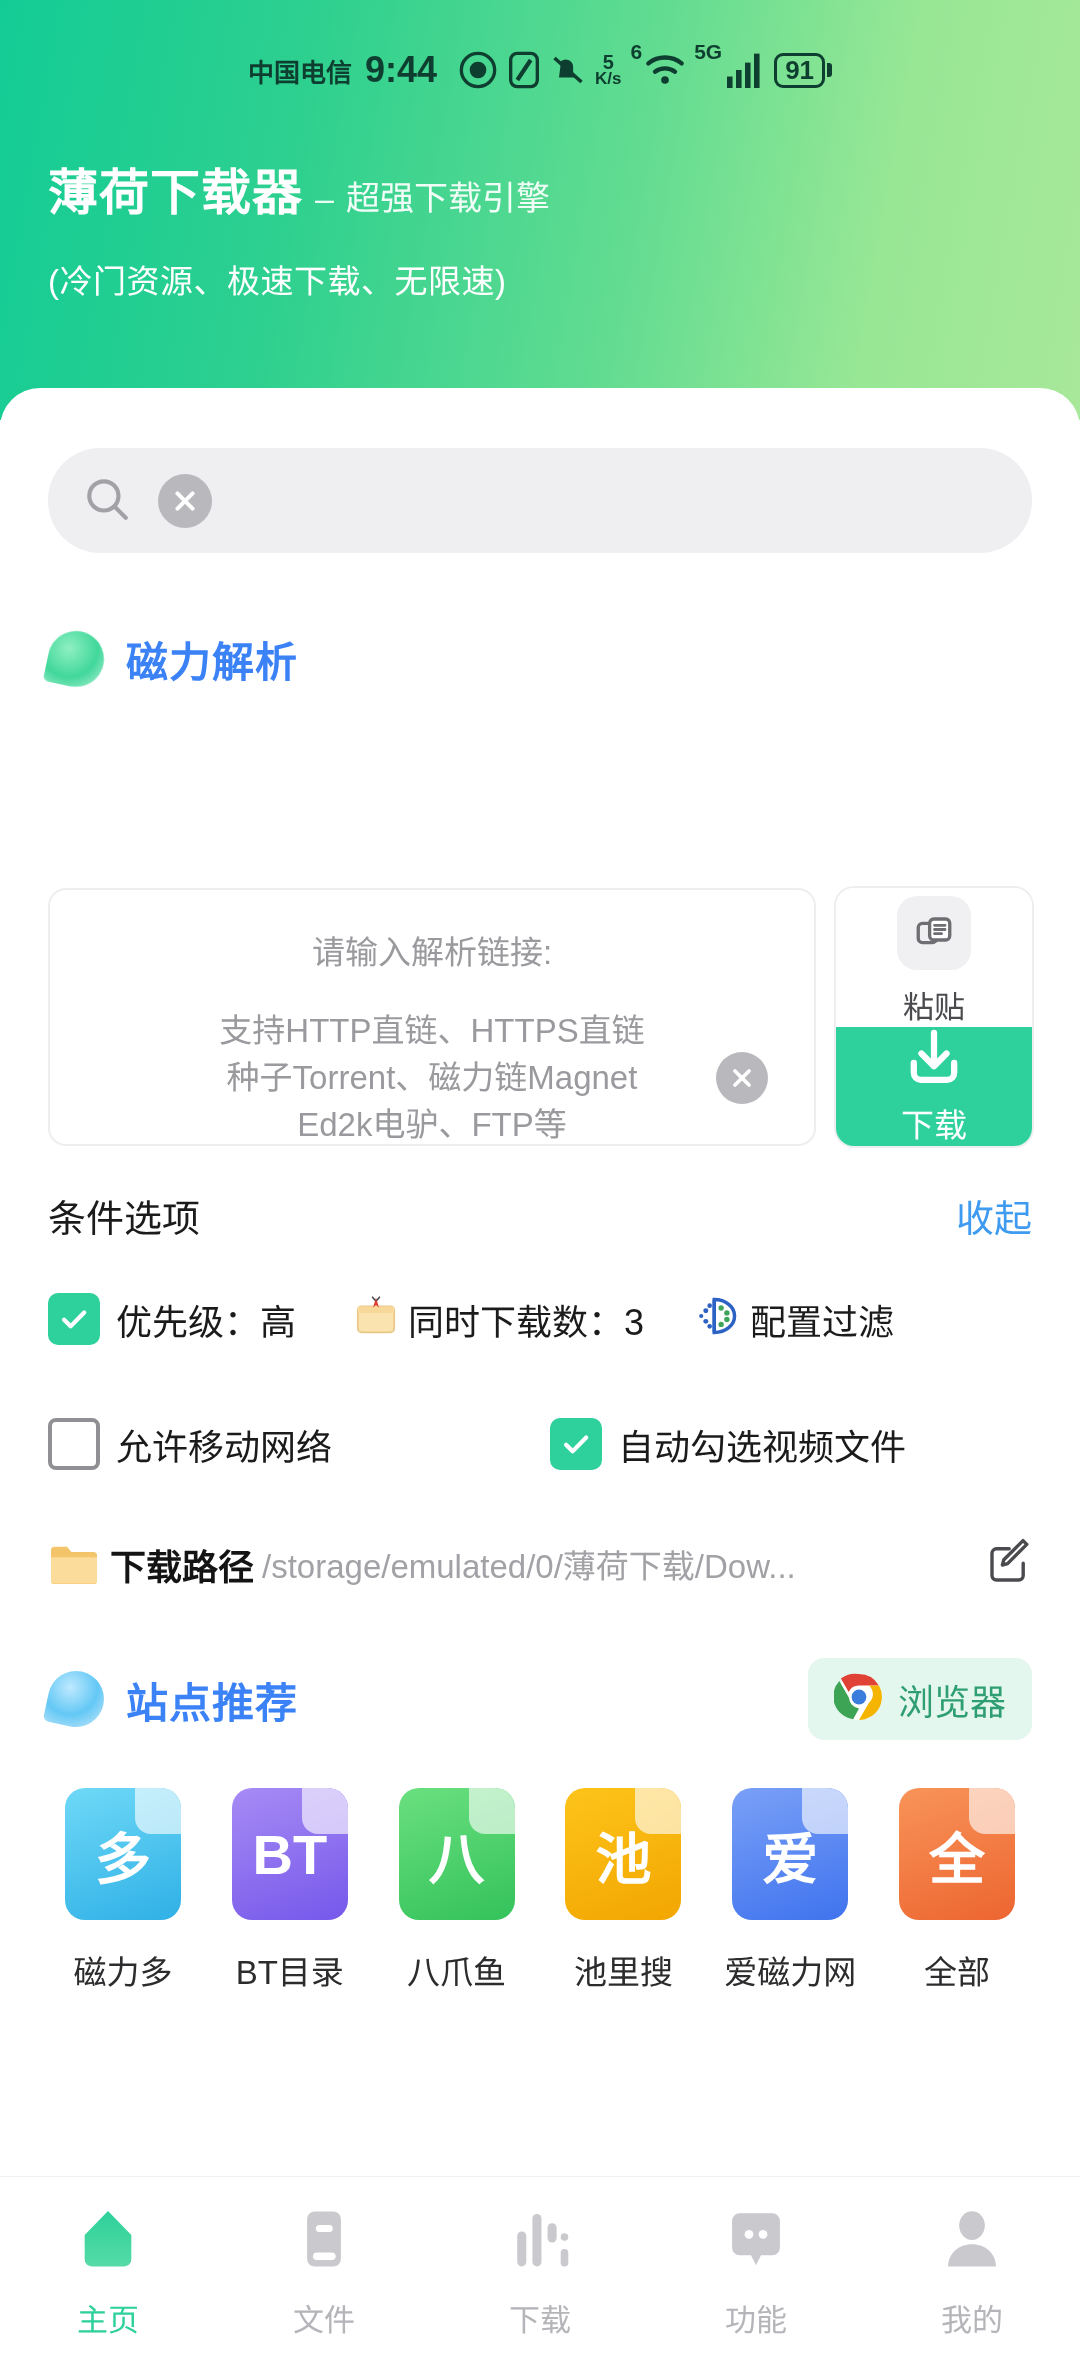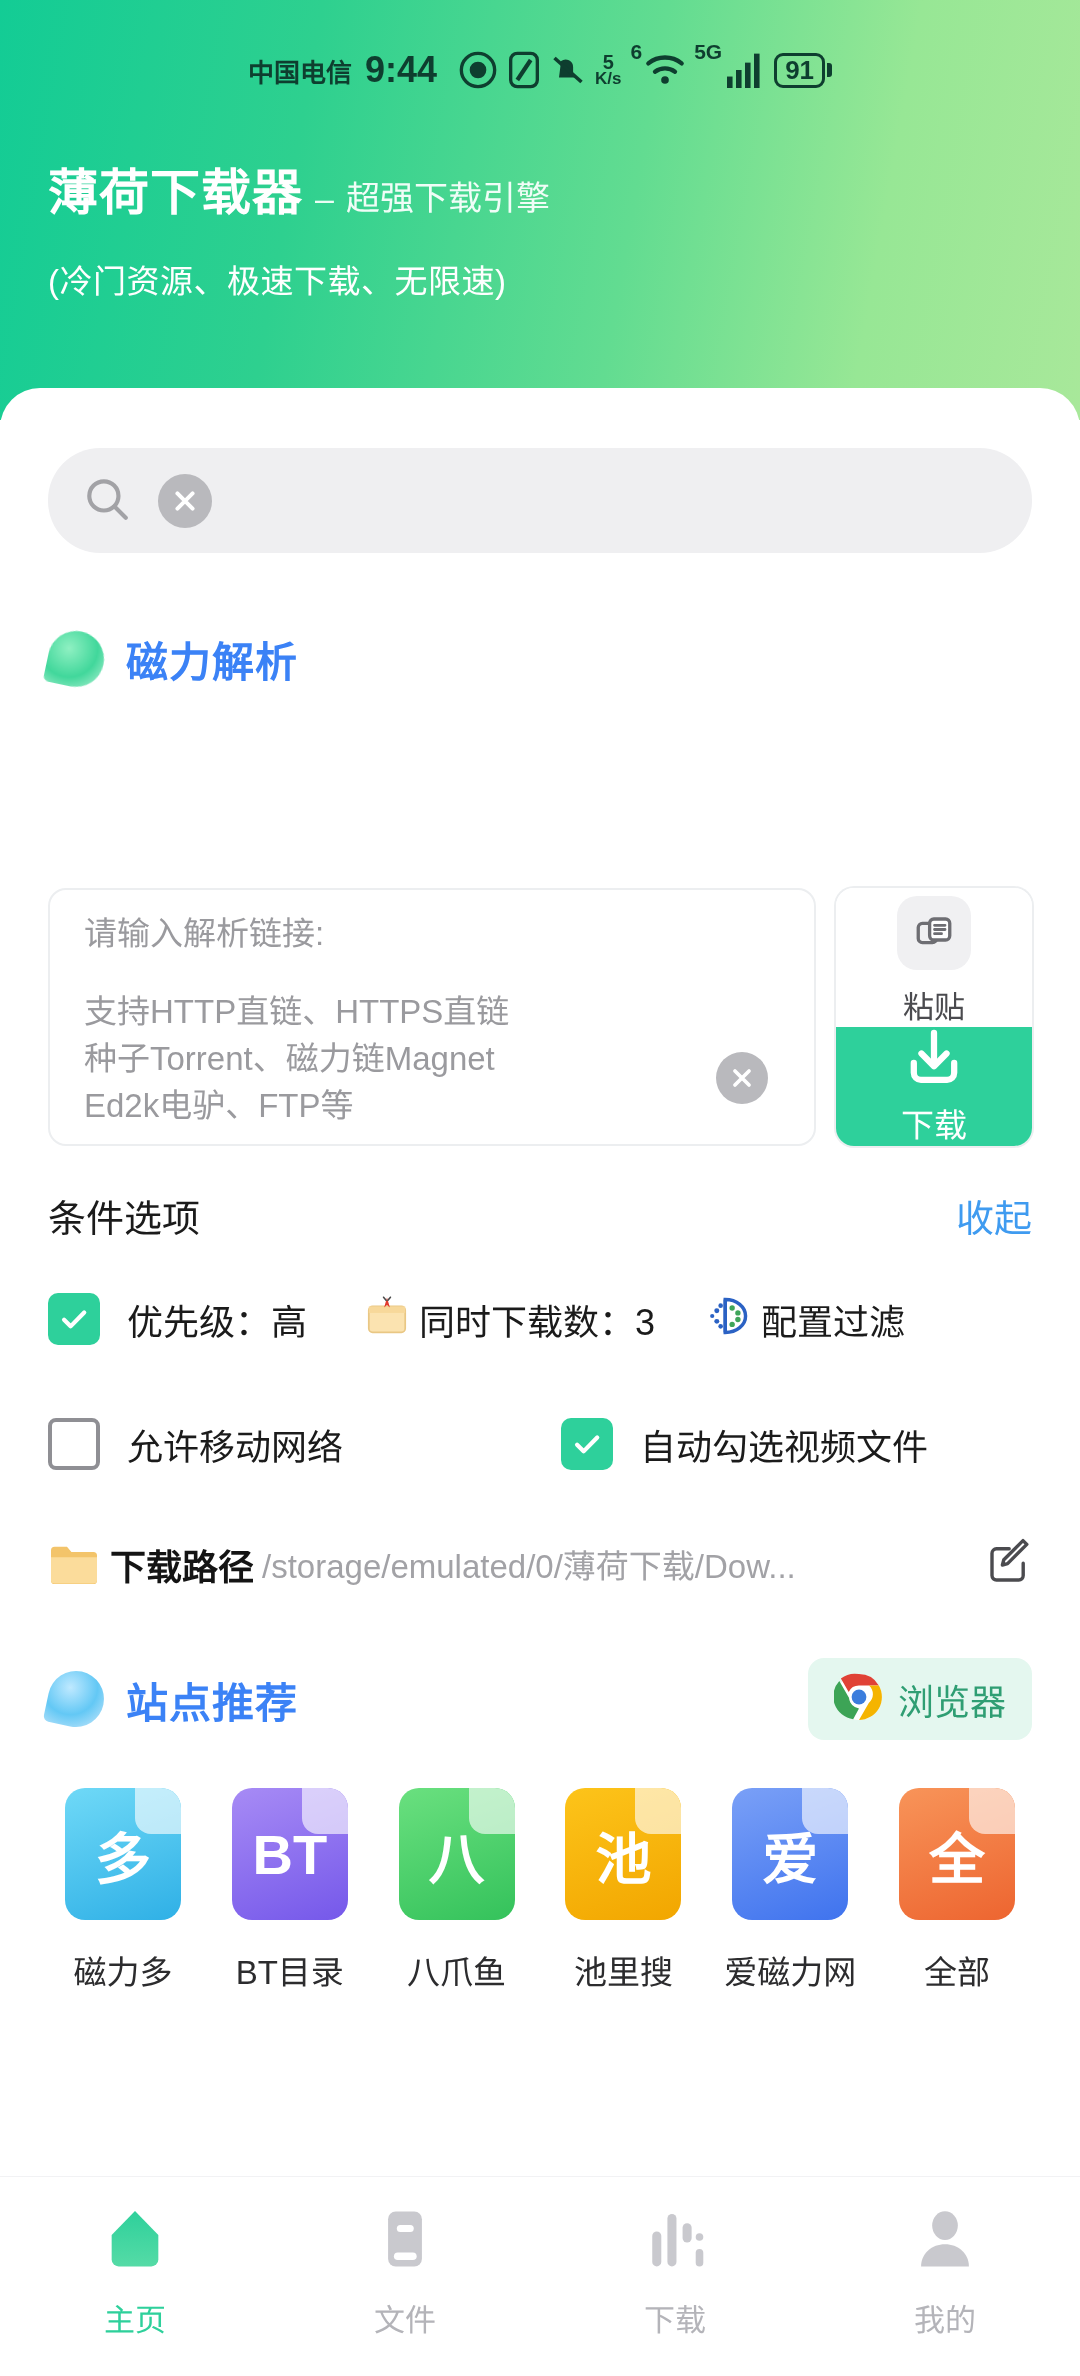--- a/index.html
+++ b/index.html
@@ -75,21 +75,22 @@
     width:56px; height:56px; margin-right:22px; flex:0 0 auto;
     background:radial-gradient(circle at 36% 32%, #bfe9ff 0%, #63c8f5 52%, #cfe9fb 100%);
     border-radius:60% 60% 60% 12%;
     transform:rotate(12deg);
   }
 
   
   .parse-wrap { position:absolute; top:500px; left:48px; width:984px; height:258px; display:flex; gap:20px; }
   .parse-box {
     position:relative; flex:1; background:#fff; border:2px solid #eceef0; border-radius:18px;
-    padding:17px 34px;
+    padding:36px 34px;
+    text-align:center;
   }
   .parse-hint1 { font-size:33px; color:#9a9a9e; margin-bottom:34px; }
   .parse-hint2 { font-size:33px; color:#9a9a9e; line-height:1.42; }
   .parse-clear {
     position:absolute; right:46px; bottom:40px;
     width:52px; height:52px; border-radius:50%; background:#b9b9bd;
     display:flex; align-items:center; justify-content:center;
   }
   .side-col {
     width:196px; flex:0 0 auto; display:flex; flex-direction:column;
@@ -111,21 +112,21 @@
   .dl-label { font-size:33px; color:#fff; font-weight:500; }
 
   
   .opt-head { position:absolute; top:800px; left:48px; width:984px; display:flex; align-items:flex-end; justify-content:space-between; }
   .opt-head .t { font-size:38px; color:#1b1b1b; }
   .opt-head .collapse { font-size:38px; color:#3f9bf0; }
 
   .opt-row1 { position:absolute; top:905px; left:48px; width:984px; display:flex; align-items:center; }
   .opt-row2 { position:absolute; top:1030px; left:48px; width:984px; display:flex; align-items:center; }
   .opt-item { display:flex; align-items:center; }
-  .opt-item .txt { font-size:36px; color:#1b1b1b; margin-left:27px; }
+  .opt-item .txt { font-size:36px; color:#1b1b1b; margin-left:16px; }
   .cb-on {
     width:52px; height:52px; border-radius:10px; background:#2ed09b;
     display:flex; align-items:center; justify-content:center; flex:0 0 auto;
   }
   .cb-off {
     width:52px; height:52px; border-radius:8px; border:4px solid #8f8f94;
     background:#fff; flex:0 0 auto;
   }
   .emoji-ic { font-size:40px; line-height:1; flex:0 0 auto; }
 
@@ -486,20 +487,30 @@
           <rect x="4.2" y="9.4" width="3.1" height="12" rx="1.55" fill="#c9c9ce"></rect>
           <rect x="9.4" y="3.4" width="3.1" height="18" rx="1.55" fill="#c9c9ce"></rect>
           <rect x="14.6" y="6.6" width="3.1" height="6.6" rx="1.55" fill="#c9c9ce"></rect>
           <rect x="19.1" y="10" width="2.6" height="2.6" rx="1.3" fill="#c9c9ce"></rect>
           <rect x="19.1" y="15.4" width="2.6" height="6" rx="1.3" fill="#c9c9ce"></rect>
         </svg>
       </span>
       <span class="nav-label">下载</span>
     </div>
 
+    <div class="nav-item">
+      <span>
+        <svg width="70" height="72" viewBox="0 0 24 24">
+          <path d="M6.4 3.2h11.2a2.6 2.6 0 0 1 2.6 2.6v9.2a2.6 2.6 0 0 1-2.6 2.6h-3.9l-1.7 3.4-1.7-3.4H6.4a2.6 2.6 0 0 1-2.6-2.6V5.8a2.6 2.6 0 0 1 2.6-2.6z" fill="#c9c9ce"></path>
+          <circle cx="9.6" cy="10.4" r="1.5" fill="#fff"></circle>
+            <circle cx="14.4" cy="10.4" r="1.5" fill="#fff"></circle>
+        </svg>
+      </span>
+      <span class="nav-label">功能</span>
+    </div>
 
     <div class="nav-item">
       <span>
         <svg width="70" height="72" viewBox="0 0 24 24">
           <ellipse cx="12" cy="7.4" rx="4.4" ry="4.9" fill="#c9c9ce"></ellipse>
           <path d="M3.8 21.4c0-4.5 3.7-7.6 8.2-7.6s8.2 3.1 8.2 7.6z" fill="#c9c9ce"></path>
         </svg>
       </span>
       <span class="nav-label">我的</span>
     </div>

